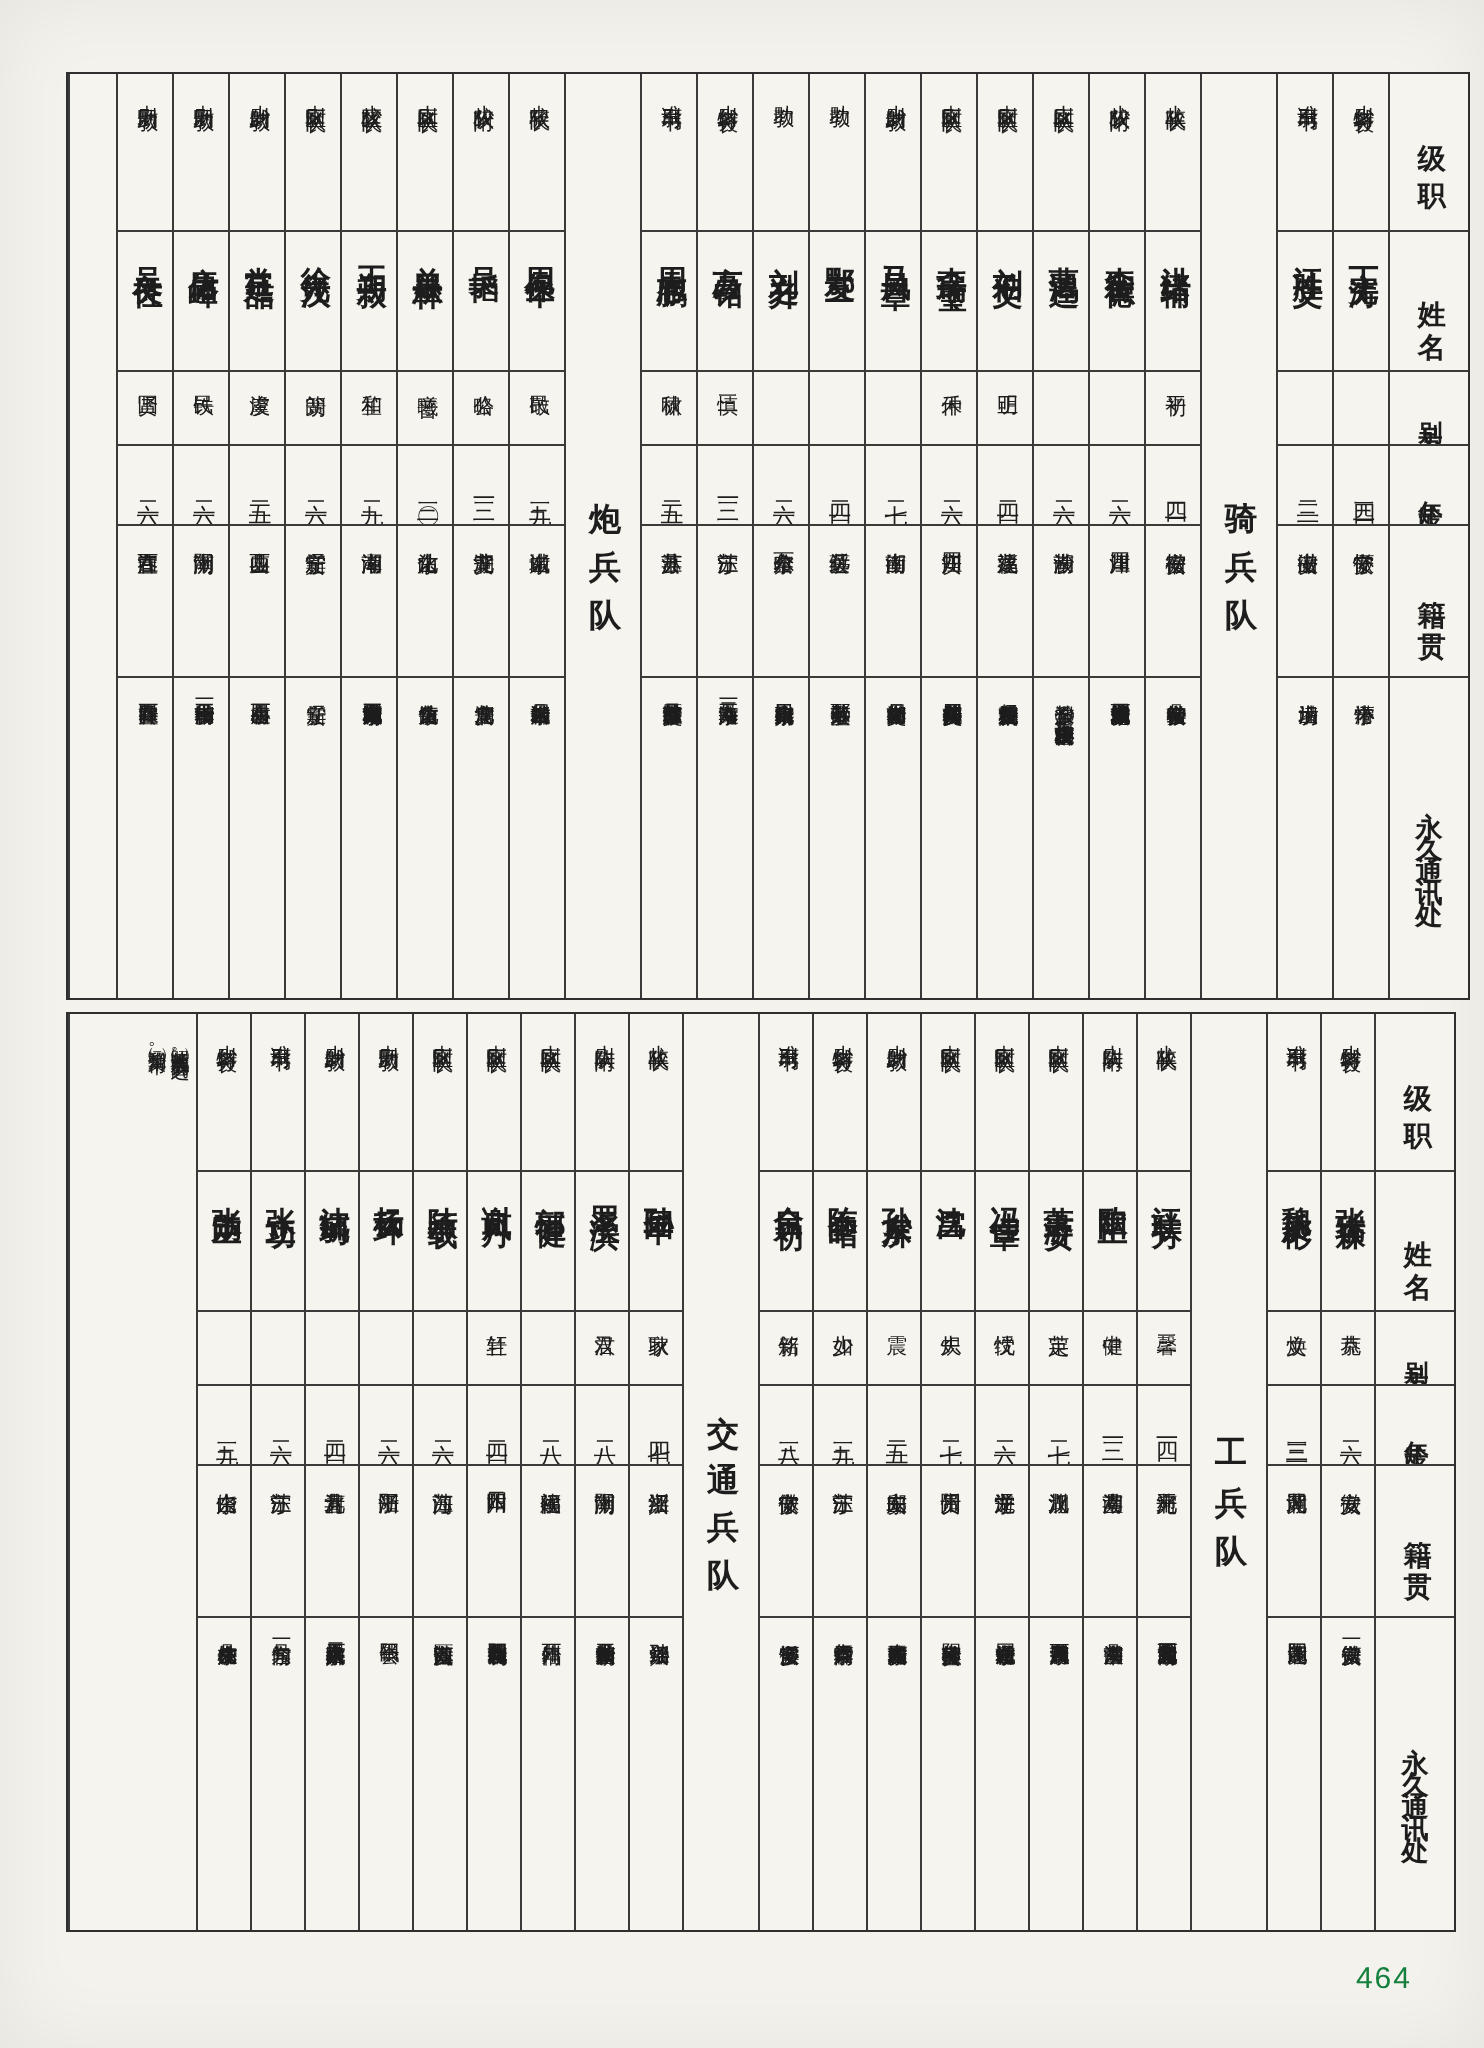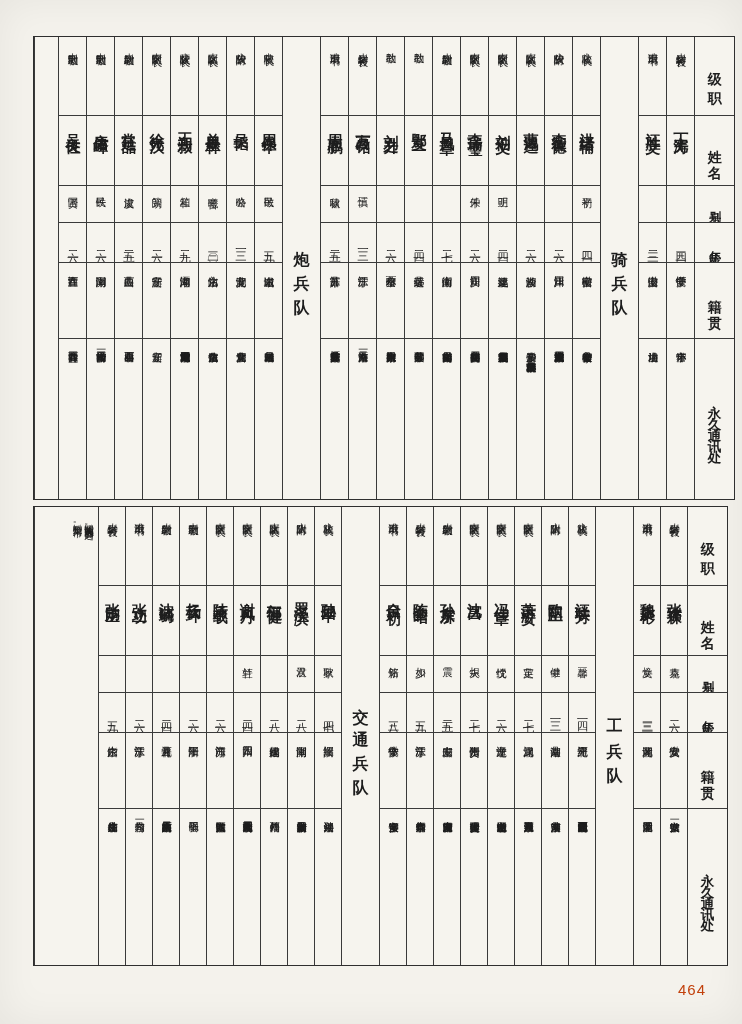--- a/index.html
+++ b/index.html
@@ -31,21 +31,21 @@
   .header-col .cell{align-items:center;}
   .header-col .vt{font-weight:bold;}
   .h0{font-size:14px;letter-spacing:20px;padding-top:10px;}
   .h1{font-size:14px;letter-spacing:16px;padding-top:8px;}
   .h2{font-size:12px;letter-spacing:3px;}
   .h3{font-size:12px;letter-spacing:3px;}
   .h4{font-size:14px;letter-spacing:16px;padding-top:8px;}
   .h5{font-size:13.5px;letter-spacing:11px;padding-top:6px;}
   .section-col .vt{font-size:16px;font-weight:600;letter-spacing:24px;padding-top:12px;}
   .note-col .vt{font-size:9.5px;line-height:1.2;letter-spacing:0.5px;}
-  .page-number{position:absolute;right:36px;bottom:26px;font-size:15px;letter-spacing:1px;color:#c2410c;
+  .page-number{position:absolute;right:36px;bottom:26px;font-size:15px;letter-spacing:1px;color:#15803d;
                font-family:"Liberation Sans", sans-serif;}
 </style>
 </head>
 <body>
 
 <div class="page">
   <div class="rtable" id="top-table">
       <div class="col header-col">
         <div class="cell">
           <span class="vt h0">级职</span>

